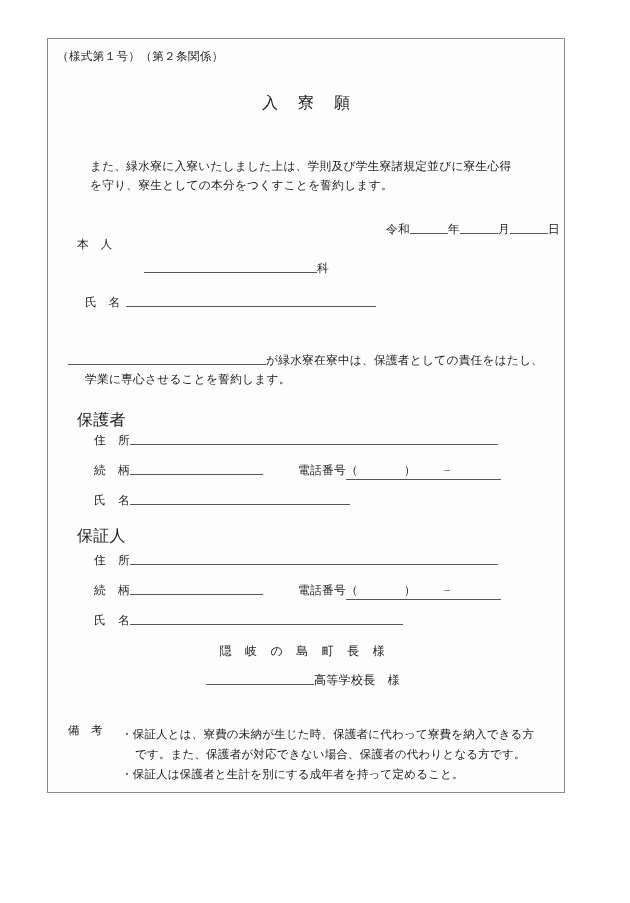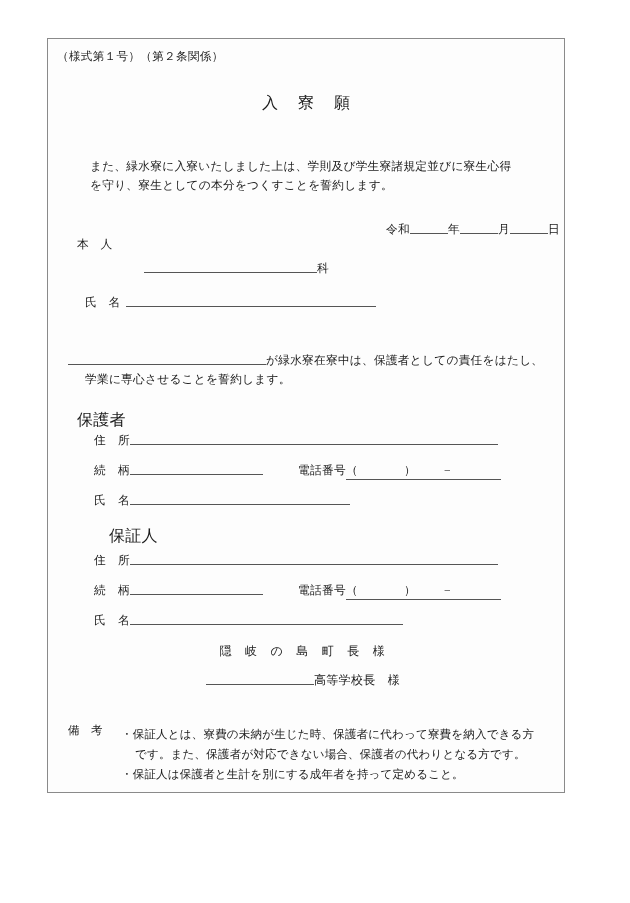--- a/index.html
+++ b/index.html
@@ -113,21 +113,21 @@
     font-size: 11.7px;
     letter-spacing: 0.25px;
   }
 
   
   .party-title {
     font-size: 16px;
     letter-spacing: 0.3px;
   }
   .p-hogosha   { left: 29px; top: 373px; }
-  .p-hoshonin  { left: 29px; top: 489px; margin-left: 32px; }
+  .p-hoshonin  { left: 29px; top: 489px; }
 
   .row {
     position: absolute;
     font-size: 11.7px;
     white-space: pre;
     letter-spacing: 0.3px;
   }
 
   
   .rule {

